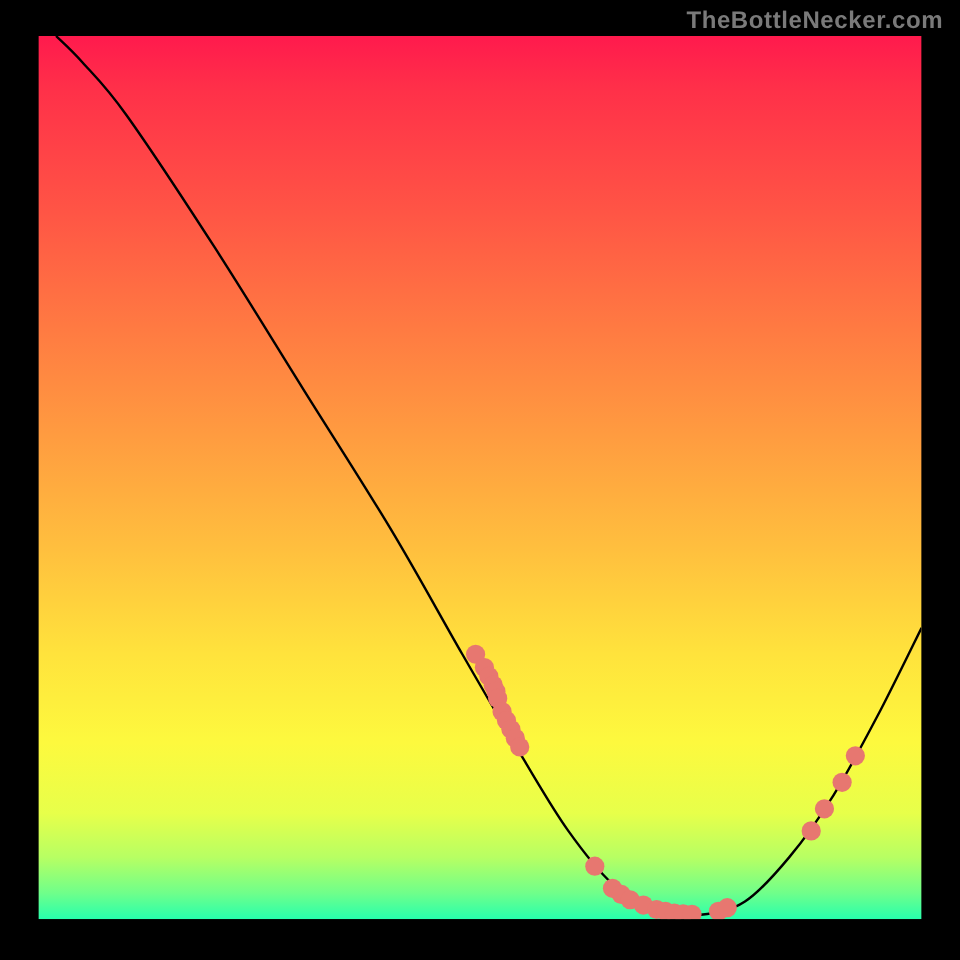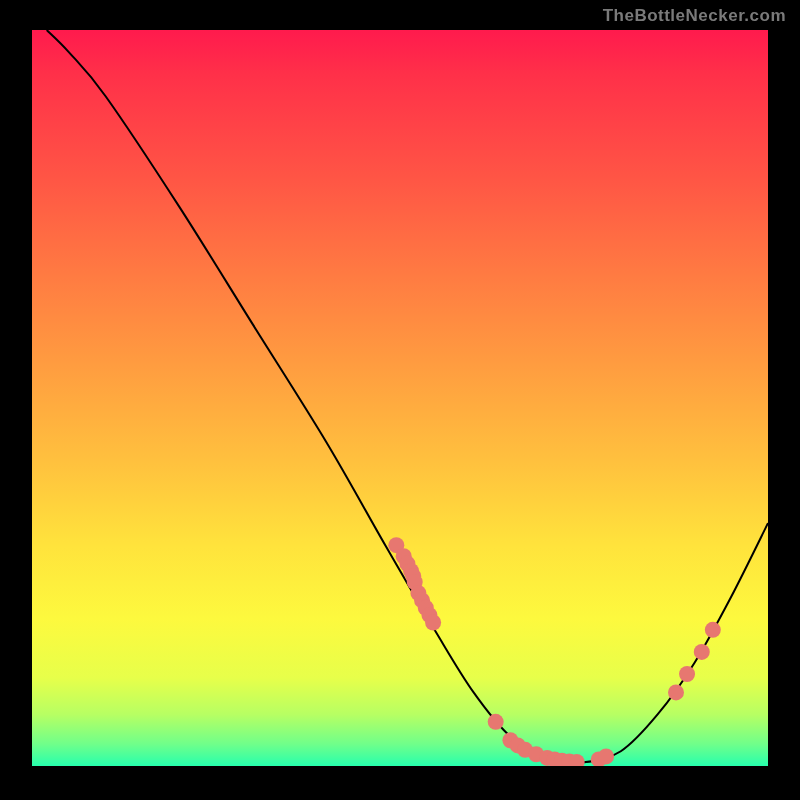--- a/index.html
+++ b/index.html
@@ -12,21 +12,21 @@
   }
   .container {
     position: relative;
     width: 800px;
     height: 800px;
   }
   .watermark {
     position: absolute;
     top: 6px;
     right: 14px;
-    font-size: 17px;
+    font-size: 20px;
     font-weight: bold;
     color: #7a7a7a;
     letter-spacing: 0.5px;
     z-index: 10;
     margin-left: 28px;
   }
   .plot-area {
     position: absolute;
     left: 32px;
     top: 30px;

